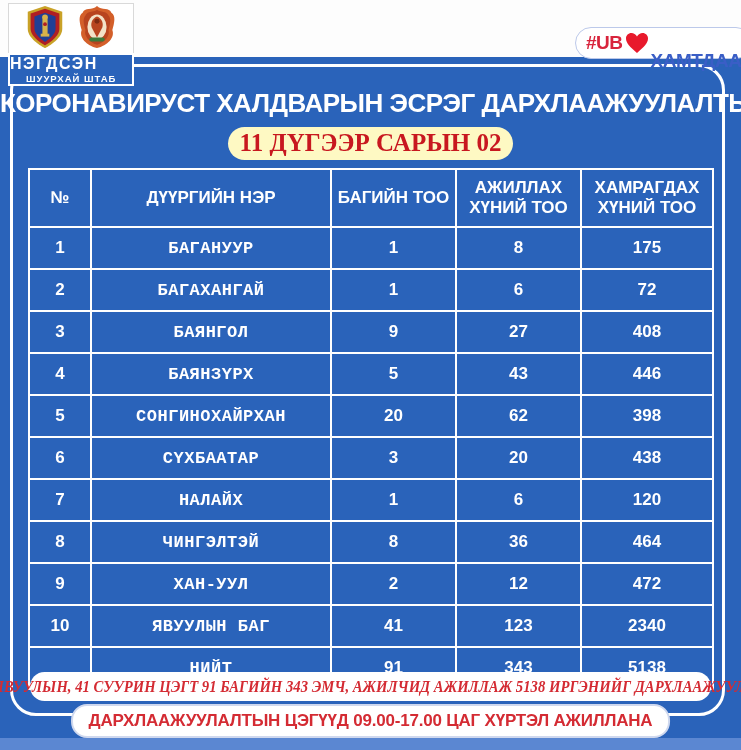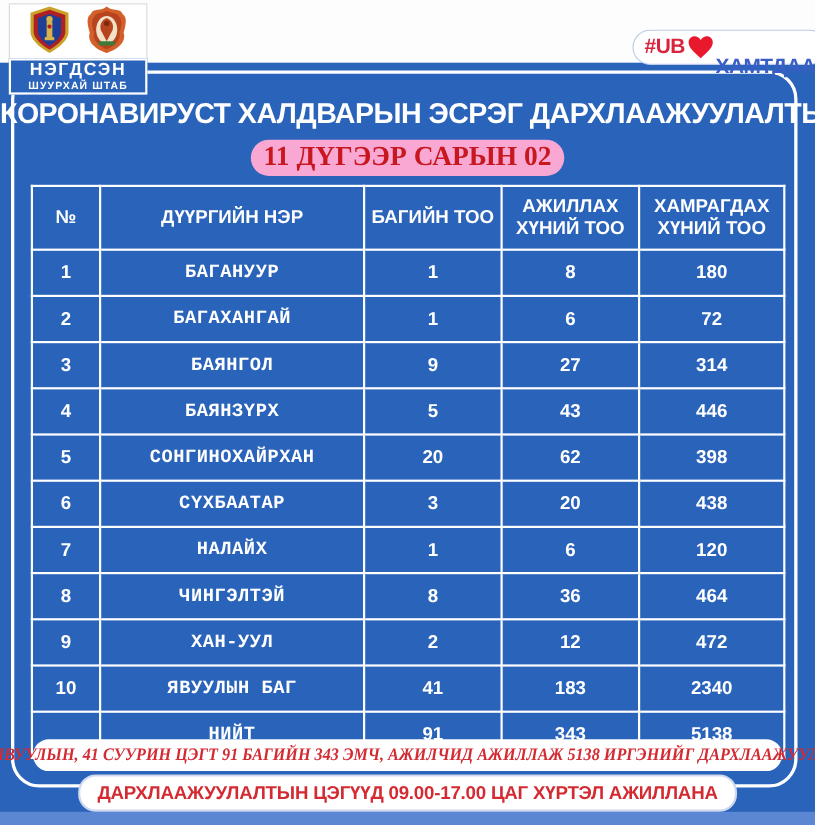--- a/index.html
+++ b/index.html
@@ -13,38 +13,38 @@
   .panel{position:absolute;left:0;top:57px;width:741px;height:693px;background:#2a63ba;}
   .panel-border{position:absolute;left:10px;top:64px;width:715px;height:652px;
     border:3px solid #ffffff;border-radius:26px;box-sizing:border-box;}
   .bottom-band{position:absolute;left:0;top:738px;width:741px;height:12px;background:#5b87d2;}
 
   
   .logo-box{position:absolute;left:8px;top:3px;width:124px;height:50px;background:#ffffff;
     border:1px solid #d9d9d9;display:flex;align-items:center;justify-content:center;gap:6px;z-index:5;}
   .unit-box{position:absolute;left:8px;top:53px;width:126px;height:33px;background:#2a63ba;
     border:2px solid #ffffff;box-sizing:border-box;z-index:6;display:flex;flex-direction:column;
-    align-items:center;justify-content:center;line-height:1;}
+    justify-content:center;line-height:1;}
   .unit-line1{color:#fff;font-weight:700;font-size:16px;letter-spacing:1.5px;}
-  .unit-line2{color:#fff;font-weight:700;font-size:9.5px;letter-spacing:1px;margin-top:2px;}
+  .unit-line2{color:#fff;font-weight:700;font-size:9.5px;letter-spacing:1px;margin-top:2px;margin-left:16px;}
 
   
   .hashtag-pill{position:absolute;left:575px;top:27px;height:30px;background:#ffffff;
     border:1.5px solid #bcc9ea;border-radius:16px;display:flex;align-items:center;
     padding:0 10px;gap:1px;z-index:6;}
   .hashtag-prefix{color:#d8243c;font-weight:700;font-size:19px;letter-spacing:-0.5px;}
   .hashtag-suffix{color:#3a5ec6;font-weight:700;font-size:19px;letter-spacing:-0.5px;margin-top:36px;}
   .heart{width:24px;height:22px;margin:0 1px;}
 
   
   .main-title{position:absolute;left:0;top:88px;width:741px;text-align:center;color:#ffffff;
     font-weight:700;font-size:26px;letter-spacing:-0.5px;white-space:nowrap;}
   .subtitle-row{position:absolute;left:0;top:127px;width:741px;display:flex;
     align-items:center;justify-content:center;white-space:nowrap;}
-  .subtitle-pill{background:#f9a8d4;border-radius:17px;padding:2px 12px 3px 12px;}
+  .subtitle-pill{background:#fef9c3;border-radius:17px;padding:2px 12px 3px 12px;}
   .subtitle-highlight{color:#c8181f;font-family:"Liberation Serif",serif;font-weight:700;font-size:25px;}
   .subtitle-rest{color:#16347c;font-weight:700;font-size:24px;letter-spacing:0.5px;margin-left:2px;}
 
   
   table.plan{position:absolute;left:28px;top:168px;width:684px;border-collapse:collapse;
     table-layout:fixed;}
   table.plan th, table.plan td{border:2.5px solid #ffffff;color:#ffffff;text-align:center;
     padding:0;background:#2a63ba;overflow:hidden;}
   table.plan th{height:56px;font-size:17px;font-weight:700;line-height:1.2;}
   table.plan td{height:40px;font-size:17px;font-weight:700;}
@@ -131,35 +131,35 @@
         <th>АЖИЛЛАХ ХҮНИЙ ТОО</th>
         <th>ХАМРАГДАХ ХҮНИЙ ТОО</th>
       </tr>
     </thead>
     <tbody>
       <tr>
         <td>1</td>
         <td class="district">БАГАНУУР</td>
         <td>1</td>
         <td>8</td>
-        <td>180</td>
+        <td>175</td>
       </tr>
       <tr>
         <td>2</td>
         <td class="district">БАГАХАНГАЙ</td>
         <td>1</td>
         <td>6</td>
         <td>72</td>
       </tr>
       <tr>
         <td>3</td>
         <td class="district">БАЯНГОЛ</td>
         <td>9</td>
         <td>27</td>
-        <td>314</td>
+        <td>408</td>
       </tr>
       <tr>
         <td>4</td>
         <td class="district">БАЯНЗҮРХ</td>
         <td>5</td>
         <td>43</td>
         <td>446</td>
       </tr>
       <tr>
         <td>5</td>
@@ -193,21 +193,21 @@
         <td>9</td>
         <td class="district">ХАН-УУЛ</td>
         <td>2</td>
         <td>12</td>
         <td>472</td>
       </tr>
       <tr>
         <td>10</td>
         <td class="district">ЯВУУЛЫН БАГ</td>
         <td>41</td>
-        <td>183</td>
+        <td>123</td>
         <td>2340</td>
       </tr>
       <tr>
         <td></td>
         <td class="district total-label">НИЙТ</td>
         <td>91</td>
         <td>343</td>
         <td>5138</td>
       </tr>
     </tbody>

